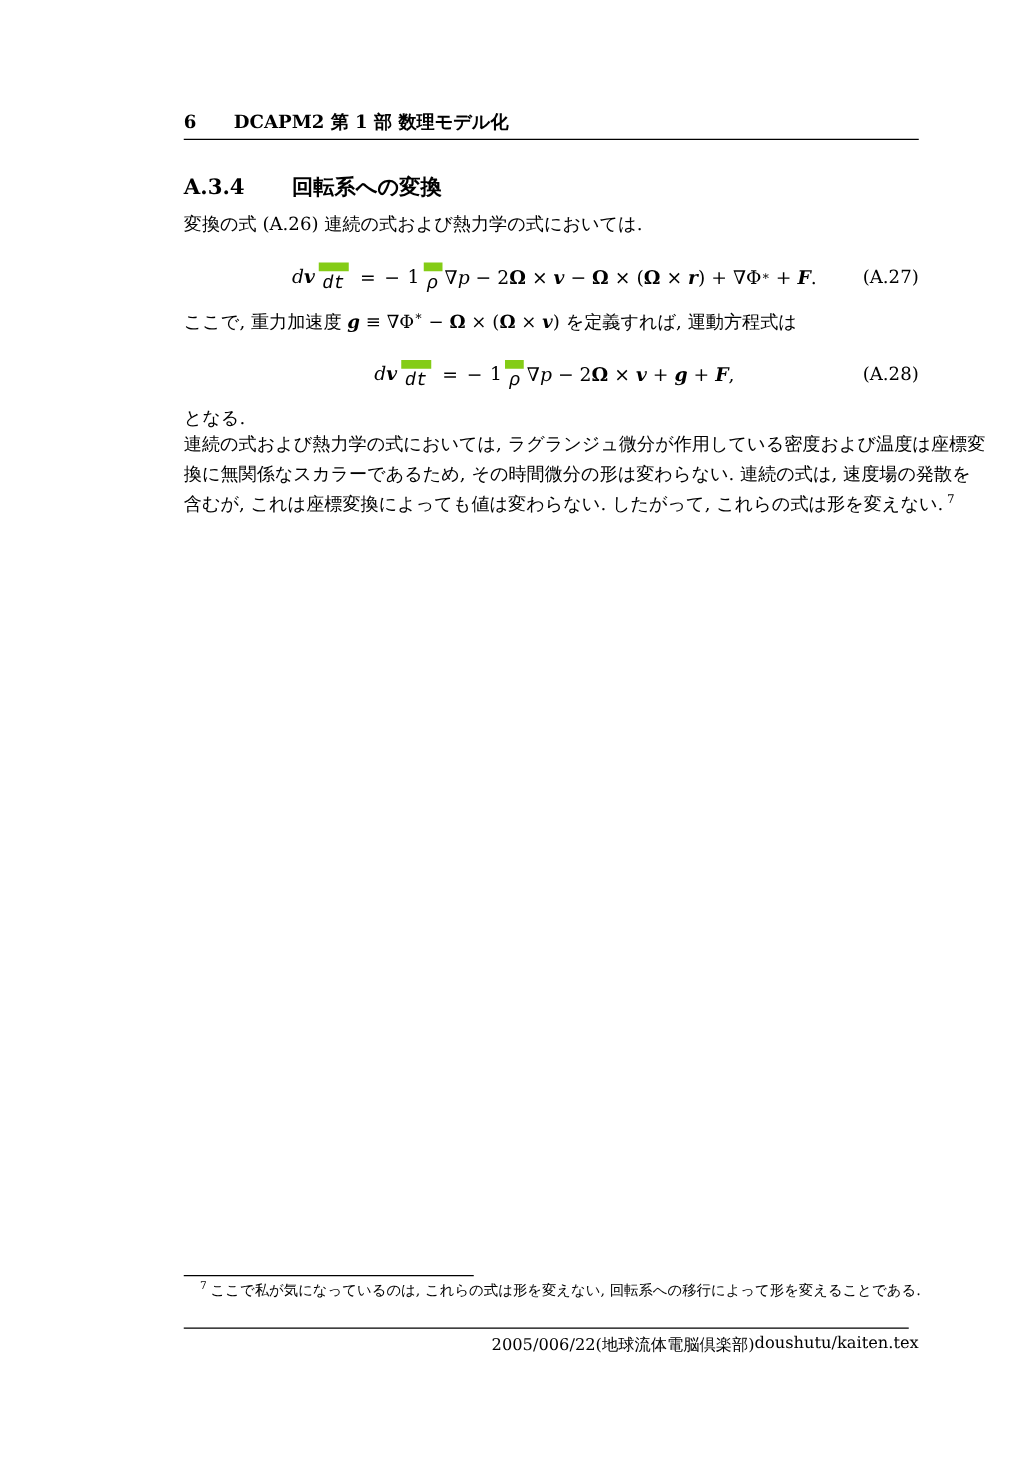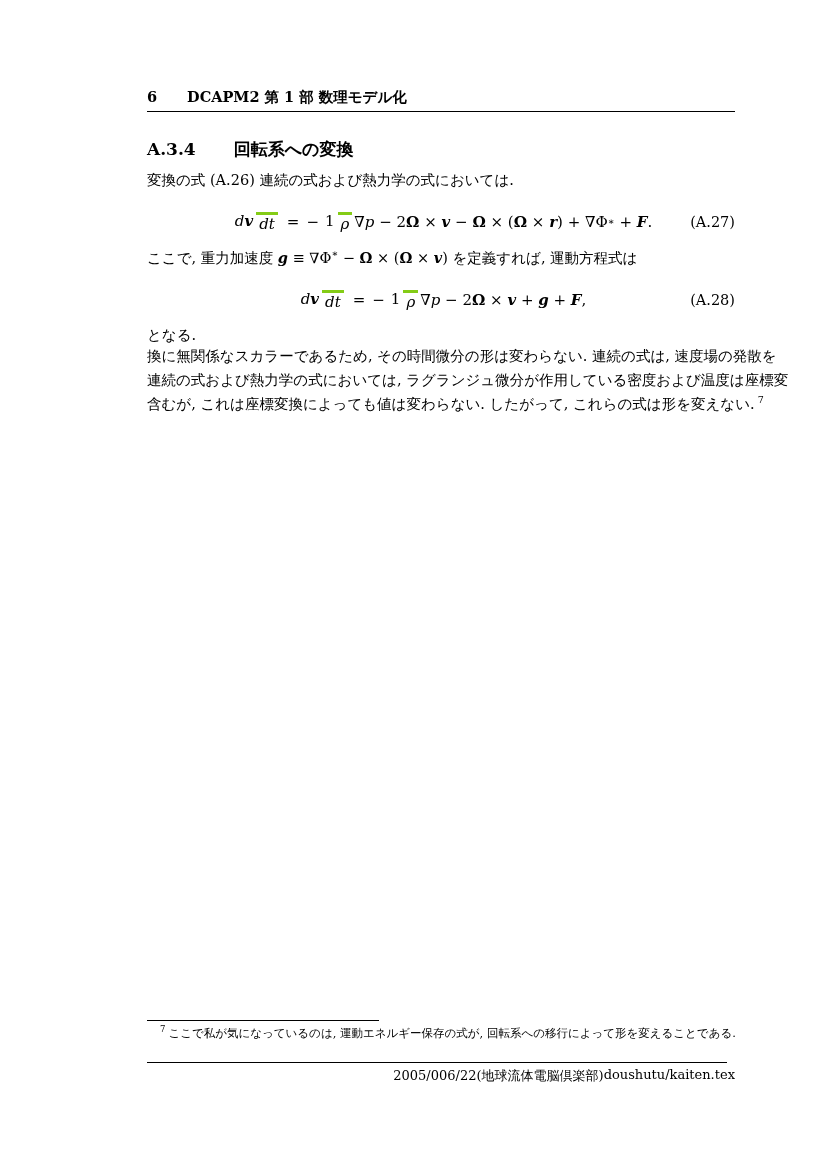--- a/index.html
+++ b/index.html
@@ -53,21 +53,21 @@
   .eq-body > span { white-space:pre; }
   .eq-label {
     position:absolute; right:0; top:50%; transform:translateY(-50%);
     font-size:14.5px;
   }
   .frac {
     display:inline-flex; flex-direction:row; align-items:center;
     vertical-align:middle; margin:0 2px;
   }
   .fnum { display:block; padding:0 3px 2px; line-height:1.0; }
-  .fden { display:block; border-top:3px solid #84cc16; padding:2px 3px 0; line-height:1.0; }
+  .fden { display:block; border-top:7px solid #84cc16; padding:2px 3px 0; line-height:1.0;font-family:Liberation Mono, monospace; }
   .eqsign { margin:0 7px; }
   .tight { margin-right:1px; }
   .supstar { font-size:10px; vertical-align:super; line-height:0; }
   .im { white-space:pre; }
   
   .fn-rule {
     position:absolute; top:1020px; left:147px; width:232px;
     border-top:1px solid #000; height:0;
   }
   .footnote {
@@ -150,27 +150,27 @@
         <span> + </span>
         <span class="bi">F</span>
         <span>,</span>
     </span>
     <span class="eq-label">(A.28)</span>
   </div>
 
   <p class="para p3">となる.</p>
 
   <div class="para p4">
+    <div class="line">連続の式および熱力学の式においては, ラグランジュ微分が作用している密度および温度は座標変</div>
     <div class="line">換に無関係なスカラーであるため, その時間微分の形は変わらない. 連続の式は, 速度場の発散を</div>
-    <div class="line">連続の式および熱力学の式においては, ラグランジュ微分が作用している密度および温度は座標変</div>
     <div class="line"><span>含むが, これは座標変換によっても値は変わらない. したがって, これらの式は形を変えない.</span><sup class="fnmark">7</sup></div>
   </div>
 
   <div class="fn-rule"></div>
-  <div class="footnote"><sup>7</sup><span>ここで私が気になっているのは, 運動エネルギー保存の式が, 回転系への移行によって形を変えることである.</span></div>
+  <div class="footnote"><sup>7</sup><span>ここで私が気になっているのは, これらの式は形を変えない, 回転系への移行によって形を変えることである.</span></div>
 
   <div class="ftr-rule"></div>
   <div class="ftr">
     <span>2005/006/22(地球流体電脳倶楽部)</span>
     <span>doushutu/kaiten.tex</span>
   </div>
 
 </div>
 
 </body></html>

